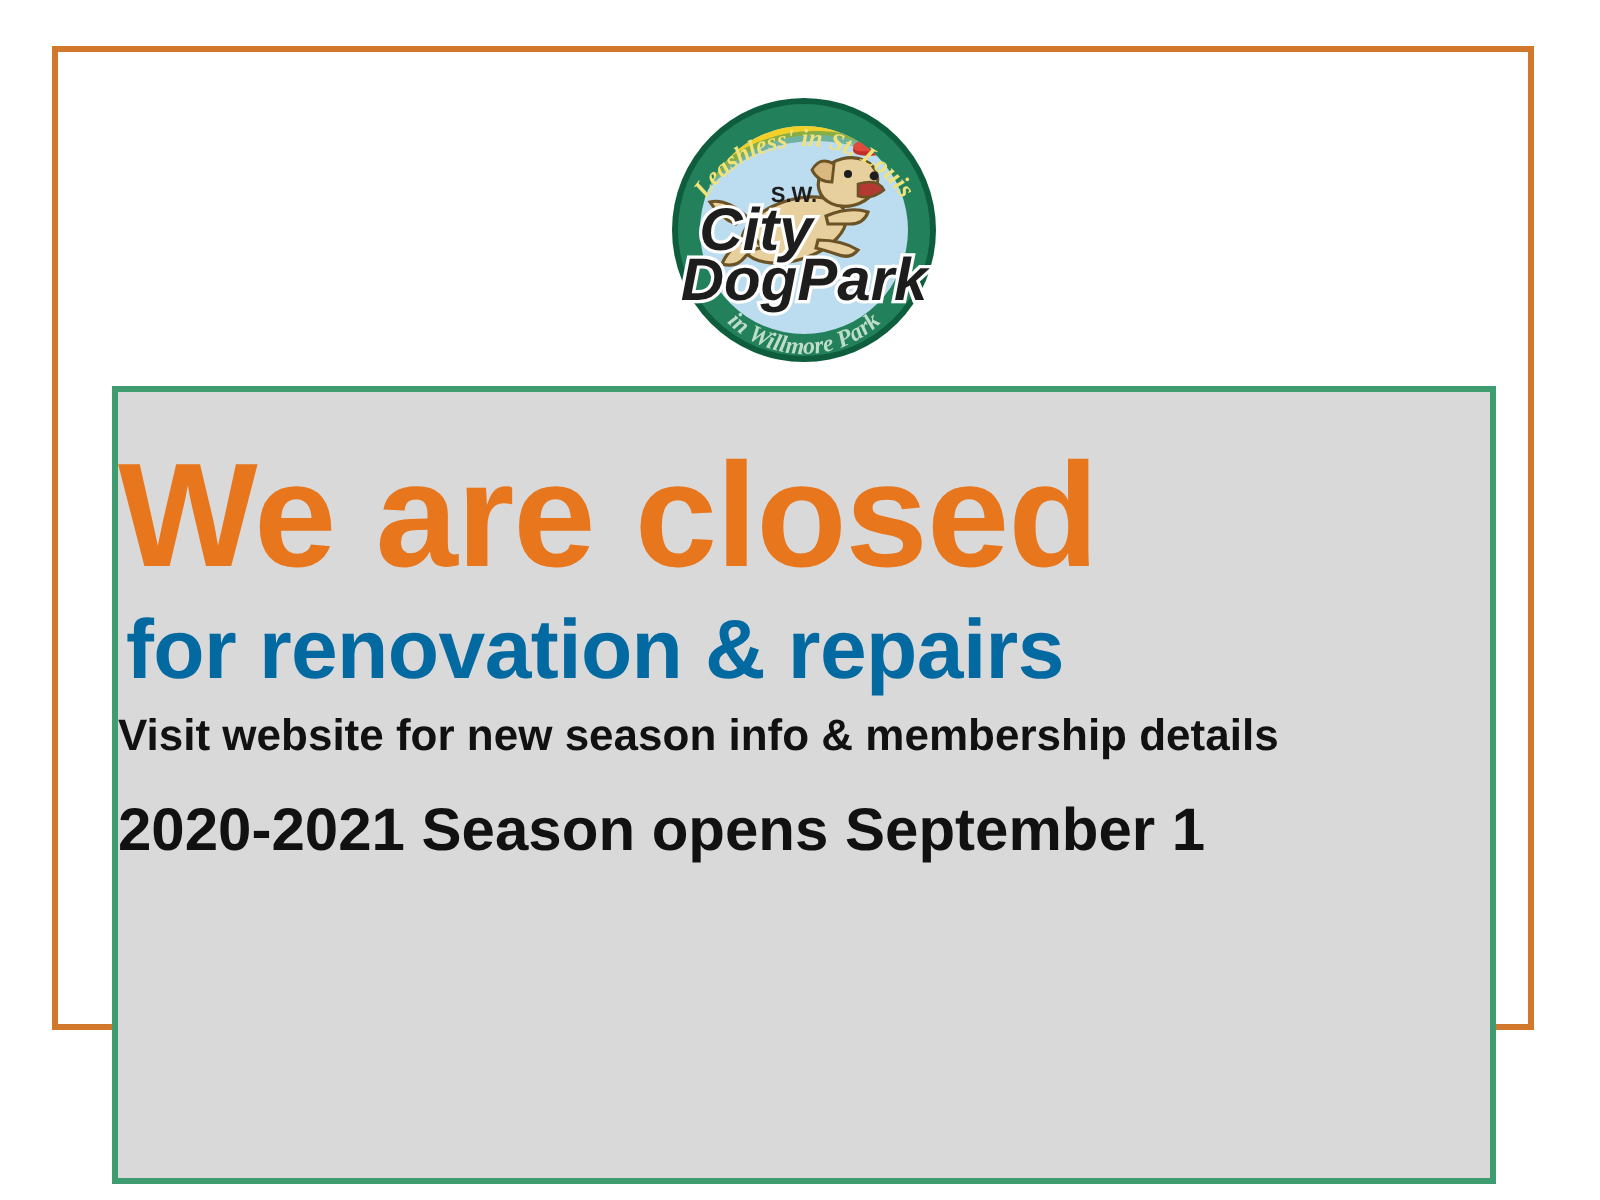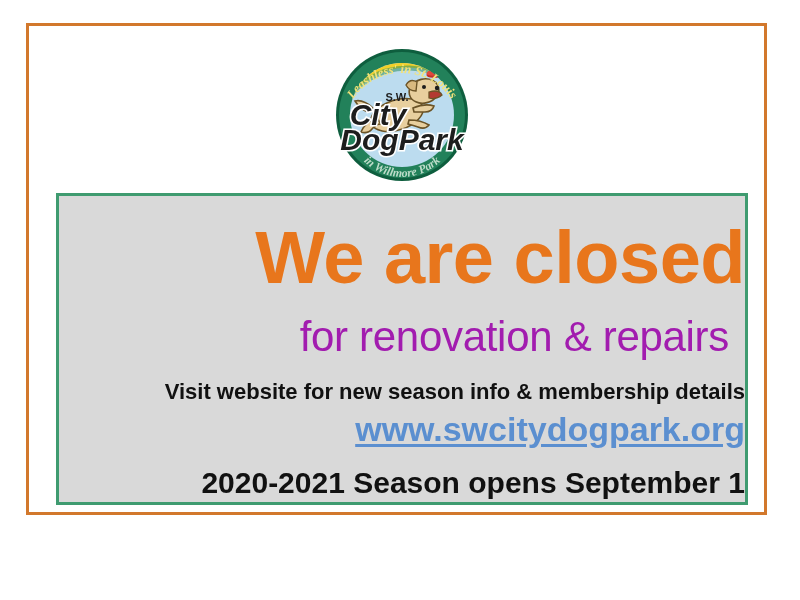--- a/index.html
+++ b/index.html
@@ -36,43 +36,43 @@
     height: 138px;
   }
   .logo-svg { display: block; width: 154px; height: 138px; }
 
   
   #notice-panel {
     position: absolute;
     left: 27px;     
     top: 167px;
     width: 692px;
-    height: 312px;
+    height: 399px;
     box-sizing: border-box;
     border: 3px solid #3f9b70;
     background: #d9d9d9;
-    text-align: right;
+    text-align: left;
   }
 
   .line-closed {
     margin: 0;
     padding-top: 28px;
     color: #e8761c;
     font-size: 74px;
     font-weight: bold;
     line-height: 0.92;
     letter-spacing: -0.5px;
     white-space: nowrap;
   }
   .line-reason {
-    margin: 16px;
+    margin: 4px;
     padding-top: 8px;
-    color: #a21caf;
+    color: #0369a1;
     font-size: 42px;
-    font-weight: normal;
+    font-weight: bold;
     line-height: 1.0;
     letter-spacing: -0.3px;
     white-space: nowrap;
   }
   .line-visit {
     margin: 0;
     padding-top: 7px;
     color: #111111;
     font-size: 22px;
     font-weight: bold;
@@ -170,18 +170,17 @@
     </svg>
   </div>
 
   <div id="notice-panel">
     <div class="line-closed">We are closed</div>
 
     <div class="line-reason">for renovation &amp; repairs</div>
 
     <div class="line-visit">Visit website for new season info &amp; membership details</div>
 
-    <a class="line-url" href="#">www.swcitydogpark.org</a>
 
     <div class="line-season">2020-2021 Season opens September 1</div>
   </div>
 
 </div>
 
 </body></html>

